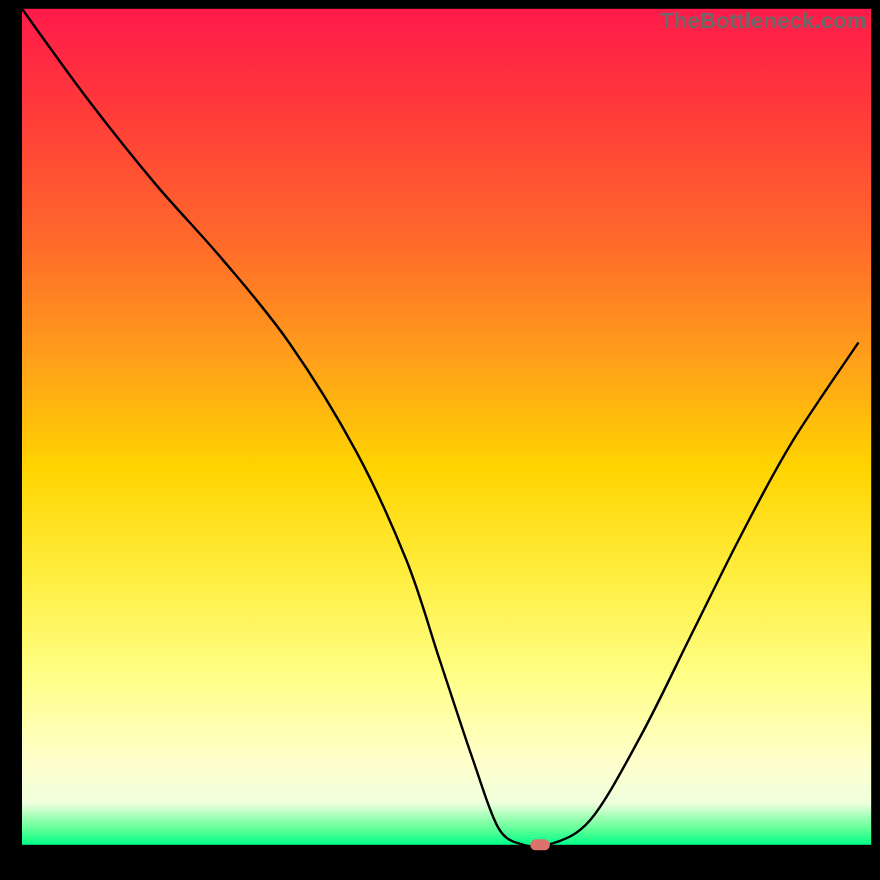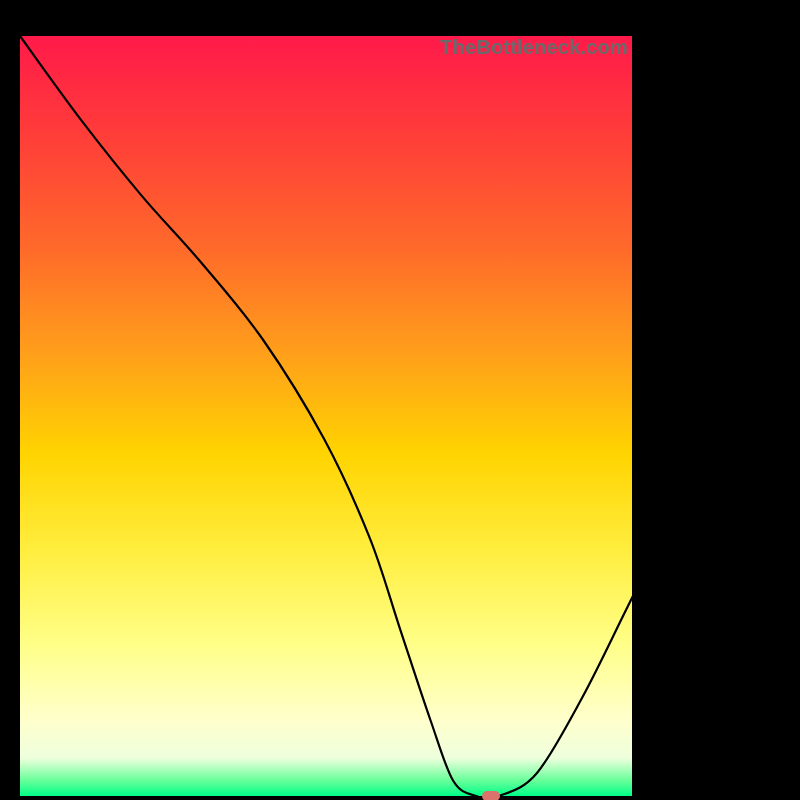--- a/index.html
+++ b/index.html
@@ -6,22 +6,22 @@
   html, body { width: 800px; height: 800px; overflow: hidden; background: #000; }
   .frame {
     position: relative;
     width: 800px;
     height: 800px;
     background: #000;
   }
   .plot-area {
     position: absolute;
     left: 20px;
-    top: 36px;
-    width: 612px;
+    top: 8px;
+    width: 772px;
     height: 760px;
     background: linear-gradient(to bottom,
       #ff1a4a 0%,
       #ff3a3a 12%,
       #ff6a2a 28%,
       #ffa01a 42%,
       #ffd400 55%,
       #ffee40 68%,
       #ffff88 80%,
       #ffffcc 90%,

